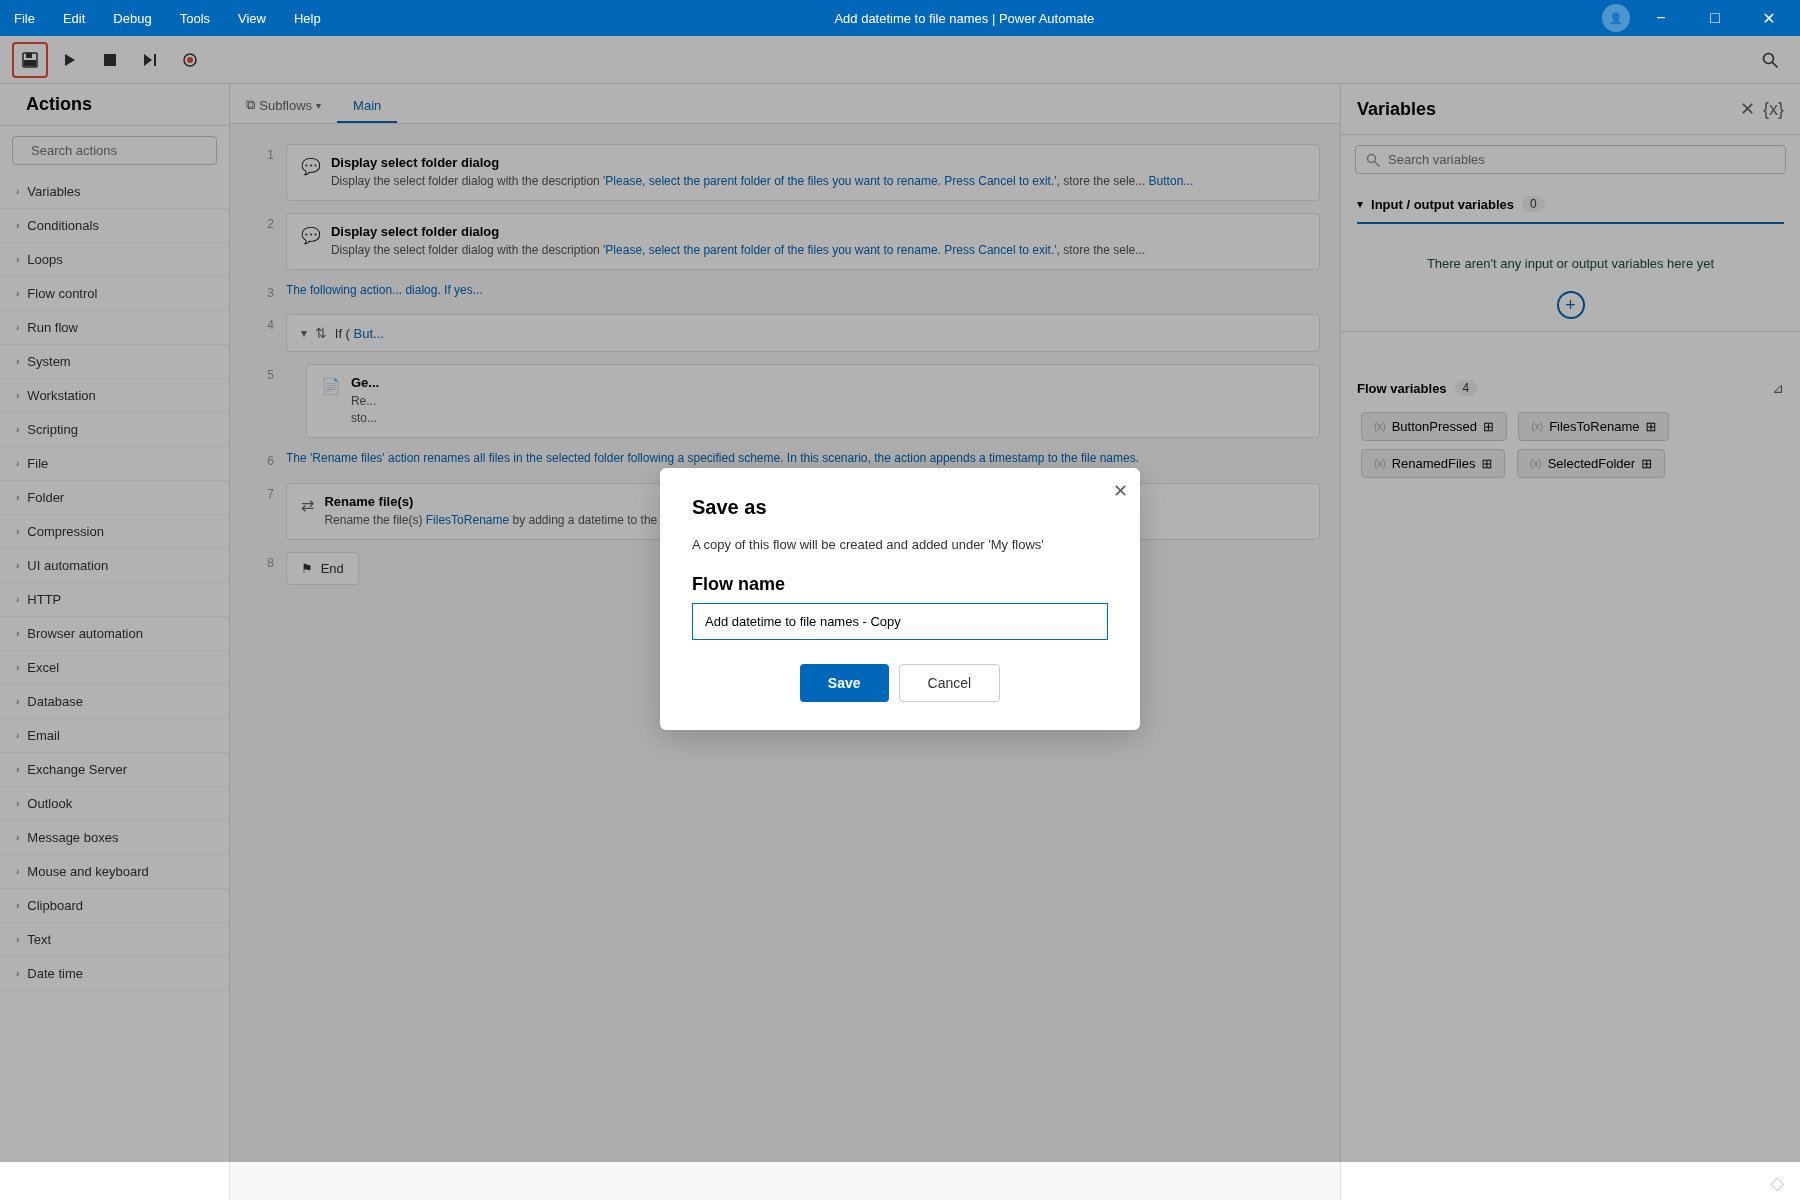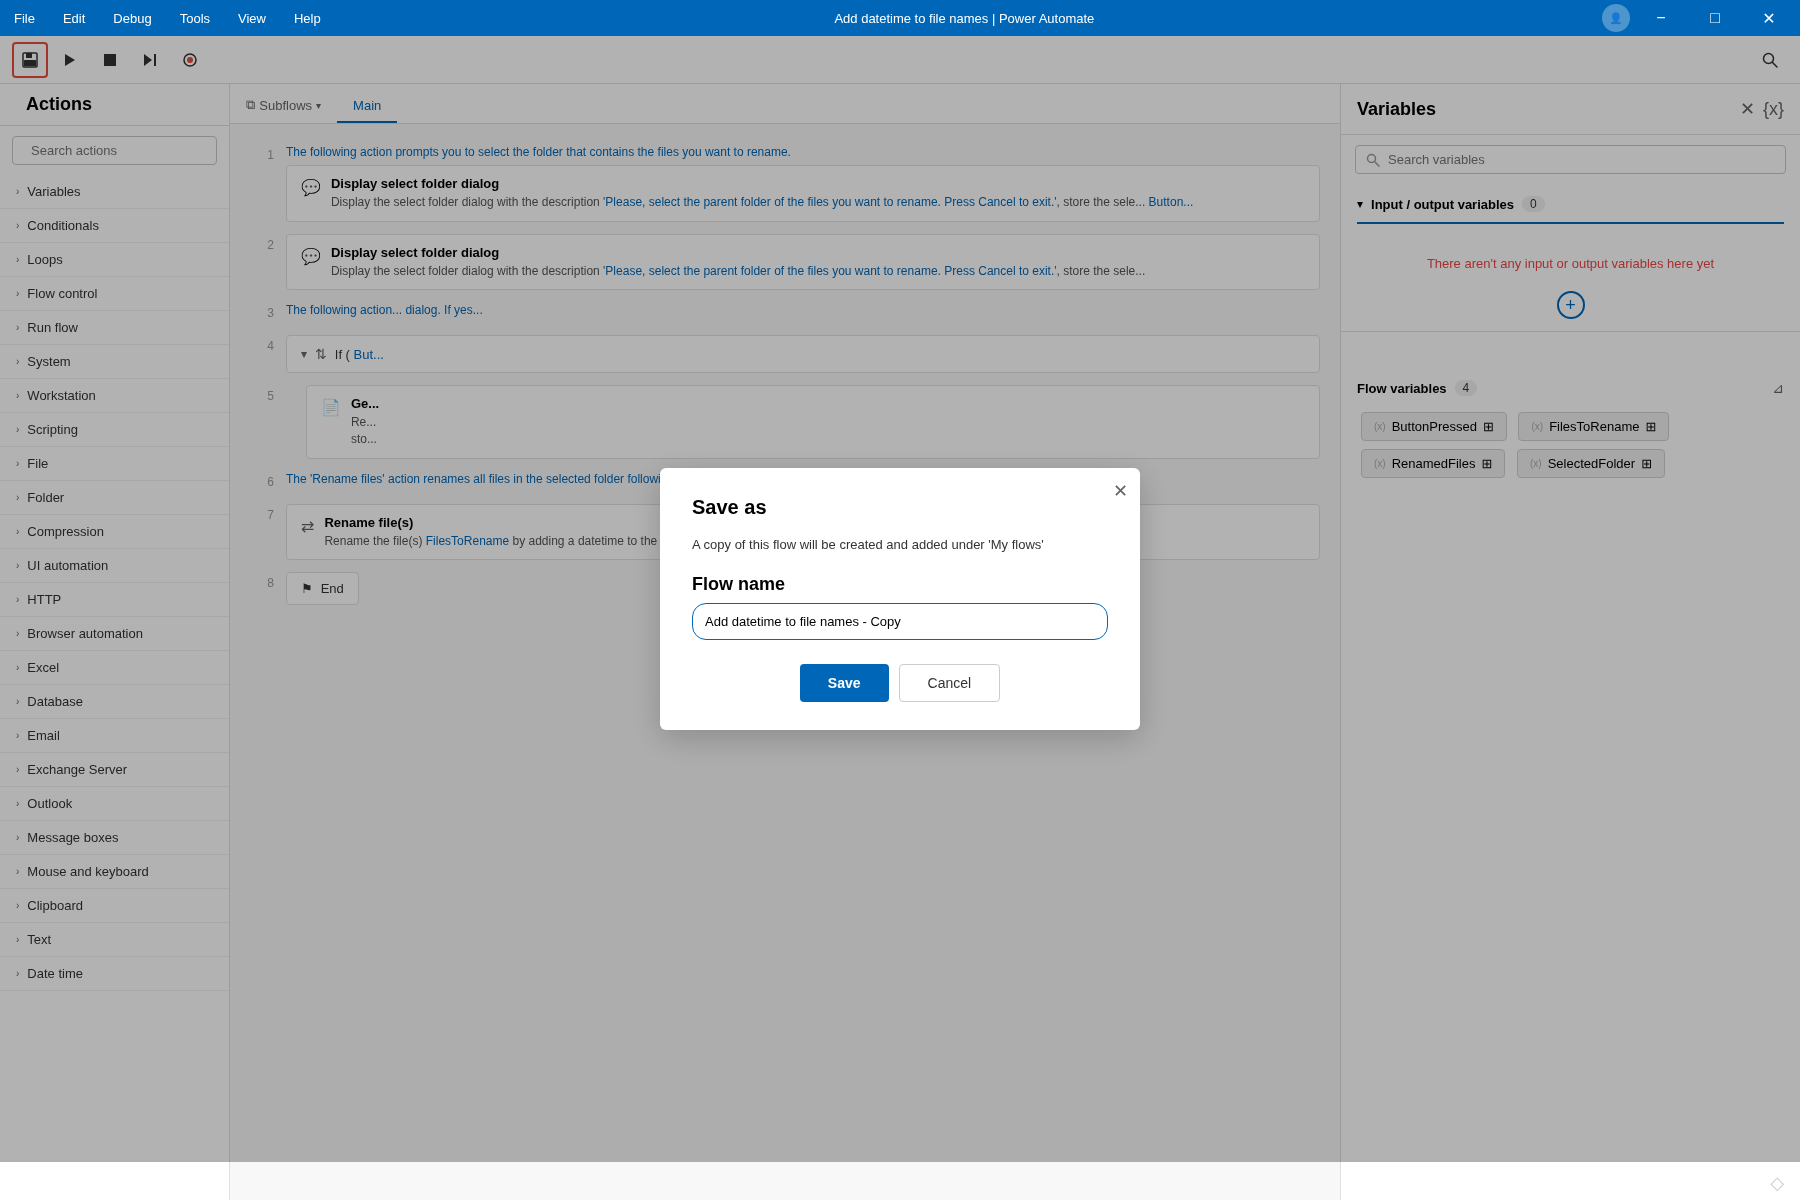--- a/index.html
+++ b/index.html
@@ -92,21 +92,21 @@
     .vars-header { display: flex; align-items: center; justify-content: space-between; padding: 14px 16px; border-bottom: 1px solid #e0e0e0; }
     .vars-header-title { font-size: 18px; font-weight: 600; }
     .vars-header-actions { display: flex; gap: 8px; align-items: center; }
     .vars-search { display: flex; align-items: center; gap: 8px; margin: 10px 14px; border: 1px solid #c8c8c8; border-radius: 4px; padding: 6px 10px; }
     .vars-search input { border: none; outline: none; flex: 1; font-size: 13px; background: transparent; }
 
     .vars-section { padding: 12px 16px; border-bottom: 1px solid #e0e0e0; }
     .vars-section-header { display: flex; align-items: center; gap: 8px; margin-bottom: 10px; }
     .vars-section-title { font-weight: 600; font-size: 13px; }
     .badge { background: #f0f0f0; border-radius: 10px; padding: 1px 8px; font-size: 12px; color: #333; }
-    .vars-empty { text-align: center; padding: 20px; color: #ef4444; font-size: 13px; }
+    .vars-empty { text-align: center; padding: 20px; color: #14532d; font-size: 13px; }
     .add-var-btn { width: 28px; height: 28px; border-radius: 50%; border: 2px solid #0067b8; color: #0067b8; display: flex; align-items: center; justify-content: center; cursor: pointer; font-size: 18px; font-weight: 300; margin: 0 auto; }
 
     .flow-vars-section { padding: 12px 16px; }
     .flow-vars-header { display: flex; align-items: center; justify-content: space-between; margin-bottom: 12px; margin-top: 36px; }
     .flow-vars-title-group { display: flex; align-items: center; gap: 8px; }
     .var-chip {
       display: inline-flex; align-items: center; gap: 6px;
       background: #f0f0f0; border: 1px solid #d0d0d0; border-radius: 4px;
       padding: 6px 12px; margin: 4px; font-size: 13px; cursor: pointer;
     }
@@ -120,21 +120,21 @@
     }
     .modal {
       background: white; border-radius: 6px; padding: 28px 32px;
       width: 480px; box-shadow: 0 8px 32px rgba(0,0,0,0.2);
       position: relative;
     }
     .modal-title { font-size: 20px; font-weight: 600; margin-bottom: 16px; }
     .modal-desc { font-size: 13px; color: #333; margin-bottom: 20px; line-height: 1.5; }
     .modal-label { font-size: 18px; font-weight: 600; margin-bottom: 8px; }
     .modal-input {
-      width: 100%; border: 1px solid #0067b8; border-radius: 14px;
+      width: 100%; border: 1px solid #0067b8; border-radius: 0;
       padding: 10px 12px; font-size: 13px; outline: none; margin-bottom: 24px;
     }
     .modal-actions { display: flex; gap: 10px; justify-content: center; }
     .btn-primary { background: #0067b8; color: white; border: none; border-radius: 4px; padding: 10px 28px; font-size: 14px; font-weight: 600; cursor: pointer; }
     .btn-secondary { background: white; color: #333; border: 1px solid #ccc; border-radius: 4px; padding: 10px 28px; font-size: 14px; cursor: pointer; }
     .modal-close { position: absolute; top: 12px; right: 12px; background: none; border: none; font-size: 18px; cursor: pointer; color: #666; }
 
     .highlight-border { border: 2px solid #e74c3c !important; }
   </style>
 </head>
@@ -245,21 +245,20 @@
       <div class="tab active">
         <span>Main</span>
       </div>
     </div>
 
     <div class="flow-area">
 
       <div class="flow-step">
         <div class="step-number">1</div>
         <div class="step-content">
-          <div class="comment-text">The following action prompts you to select the folder that contains the files you want to rename.</div>
           <div class="action-card">
             <div class="action-card-icon">💬</div>
             <div class="action-card-body">
               <div class="action-card-title">Display select folder dialog</div>
               <div class="action-card-desc">Display the select folder dialog with the description '<span class="var-link">Please, select the parent folder of the files you want to rename. Press Cancel to exit.</span>', store the sele... <span class="var-link">Button...</span></div>
             </div>
           </div>
         </div>
       </div>
 

